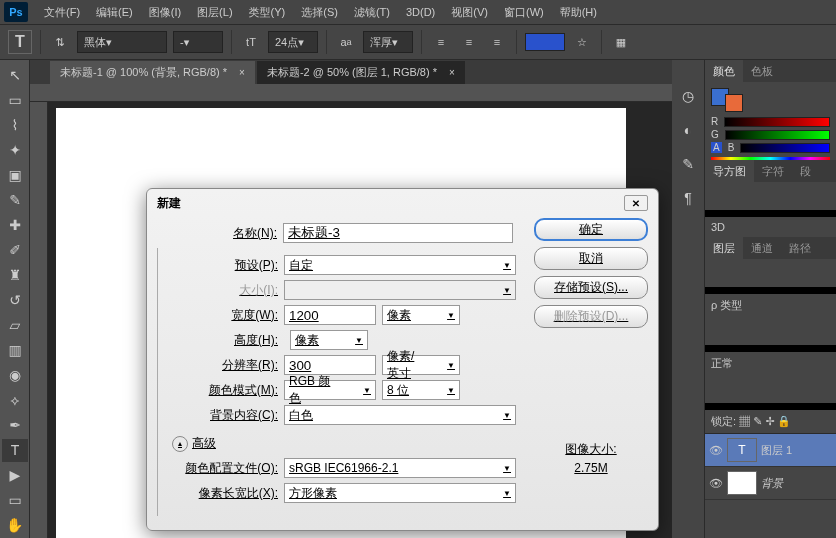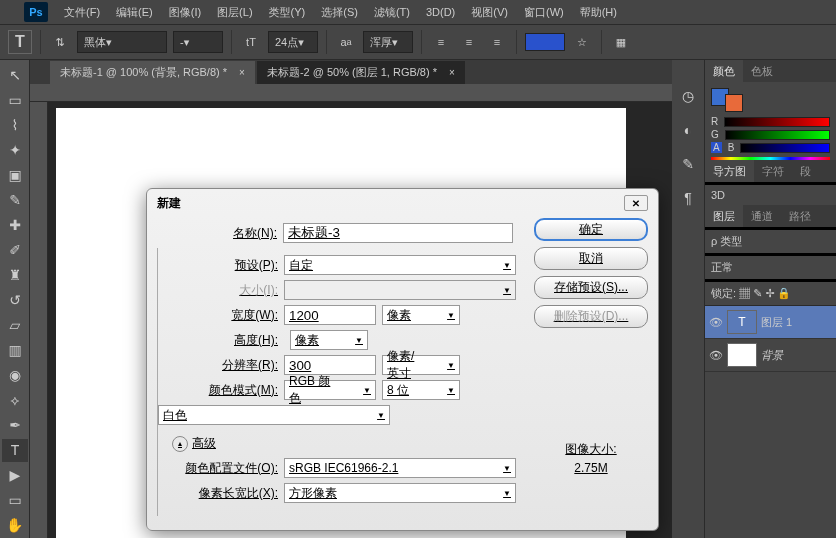--- a/index.html
+++ b/index.html
@@ -1,19 +1,19 @@
 <!DOCTYPE html>
 <html><head>
 <meta charset="utf-8">
 <style>
 * { margin: 0; padding: 0; box-sizing: border-box; font-family: "Microsoft YaHei", sans-serif; }
 body { background: #535353; width: 836px; height: 538px; overflow: hidden; font-size: 11px; color: #ccc; }
 
 .menubar { background: #454545; height: 24px; display: flex; align-items: center; padding: 0 4px; }
-.ps-logo { width: 24px; height: 20px; background: #001e36; color: #31a8ff; font-weight: bold; display: flex; align-items: center; justify-content: center; font-size: 11px; border-radius: 2px; margin-right: 8px; margin-left: 20px; }
+.ps-logo { width: 24px; height: 20px; background: #001e36; color: #31a8ff; font-weight: bold; display: flex; align-items: center; justify-content: center; font-size: 11px; border-radius: 2px; margin-right: 8px; }
 .menubar .menu-item { padding: 2px 8px; cursor: pointer; }
 
 .optbar { background: #454545; height: 36px; border-top: 1px solid #2a2a2a; border-bottom: 1px solid #2a2a2a; display: flex; align-items: center; padding: 0 8px; gap: 6px; }
 .opt-t { width: 24px; height: 24px; display: flex; align-items: center; justify-content: center; font-size: 16px; font-weight: bold; border: 1px solid #666; }
 .opt-sel { background: #333; border: 1px solid #222; height: 22px; padding: 0 6px; display: flex; align-items: center; min-width: 50px; }
 .opt-sel.wide { min-width: 90px; }
 .opt-icon { width: 22px; height: 22px; display: flex; align-items: center; justify-content: center; }
 .opt-div { width: 1px; height: 24px; background: #333; margin: 0 2px; }
 .color-swatch { width: 40px; height: 18px; background: #2952cc; border: 1px solid #222; }
 
@@ -67,21 +67,21 @@
 .p-tab { padding: 4px 8px; cursor: pointer; color: #999; }
 .p-tab.active { background: #454545; color: #ddd; }
 .color-panel { padding: 6px; height: 78px; }
 .cp-row { display: flex; align-items: center; gap: 6px; margin: 2px 0; font-size: 10px; }
 .cp-slider { flex: 1; height: 10px; background: linear-gradient(90deg,#000,#f00); border: 1px solid #222; }
 .cp-slider.g { background: linear-gradient(90deg,#000,#0f0); }
 .cp-slider.b { background: linear-gradient(90deg,#000,#00f); }
 .cp-swatches { display: flex; gap: 2px; margin-bottom: 4px; }
 .cp-sw { width: 18px; height: 18px; border: 1px solid #222; }
 .hue-strip { height: 14px; background: linear-gradient(90deg, red, yellow, lime, cyan, blue, magenta, red); margin-top: 4px; }
-.panel-sec { border-top: 3px solid #000000; padding: 4px 6px; font-size: 11px; }
+.panel-sec { border-top: 7px solid #000000; padding: 4px 6px; font-size: 11px; margin-top: 28px; }
 .layers { flex: 1; border-top: 1px solid #2a2a2a; }
 .layer-row { display: flex; align-items: center; padding: 4px; gap: 4px; border-bottom: 1px solid #333; }
 .eye { width: 14px; font-size: 11px; }
 .lthumb { width: 30px; height: 24px; background: #fff; border: 1px solid #666; display: flex; align-items: center; justify-content: center; font-size: 12px; }
 .lthumb.t { background: #5a7ab8; color: #fff; }
 .layer-row.sel { background: #5a7ab8; }
 </style>
 </head>
 <body>
 
@@ -232,20 +232,21 @@
               <div class="dlg-sel mode">
                   <span>RGB 颜色</span>
                   <span class="arrow">▼</span>
                 </div>
               <div class="dlg-sel bit">
                   <span>8 位</span>
                   <span class="arrow">▼</span>
                 </div>
             </div>
             <div class="dlg-row">
+              <div class="dlg-label">背景内容(C):</div>
               <div class="dlg-sel full">
                   <span>白色</span>
                   <span class="arrow">▼</span>
                 </div>
             </div>
             <div class="adv-toggle">
               <span class="adv-circle">▴</span>
               <span>高级</span>
             </div>
             <div class="dlg-row">

